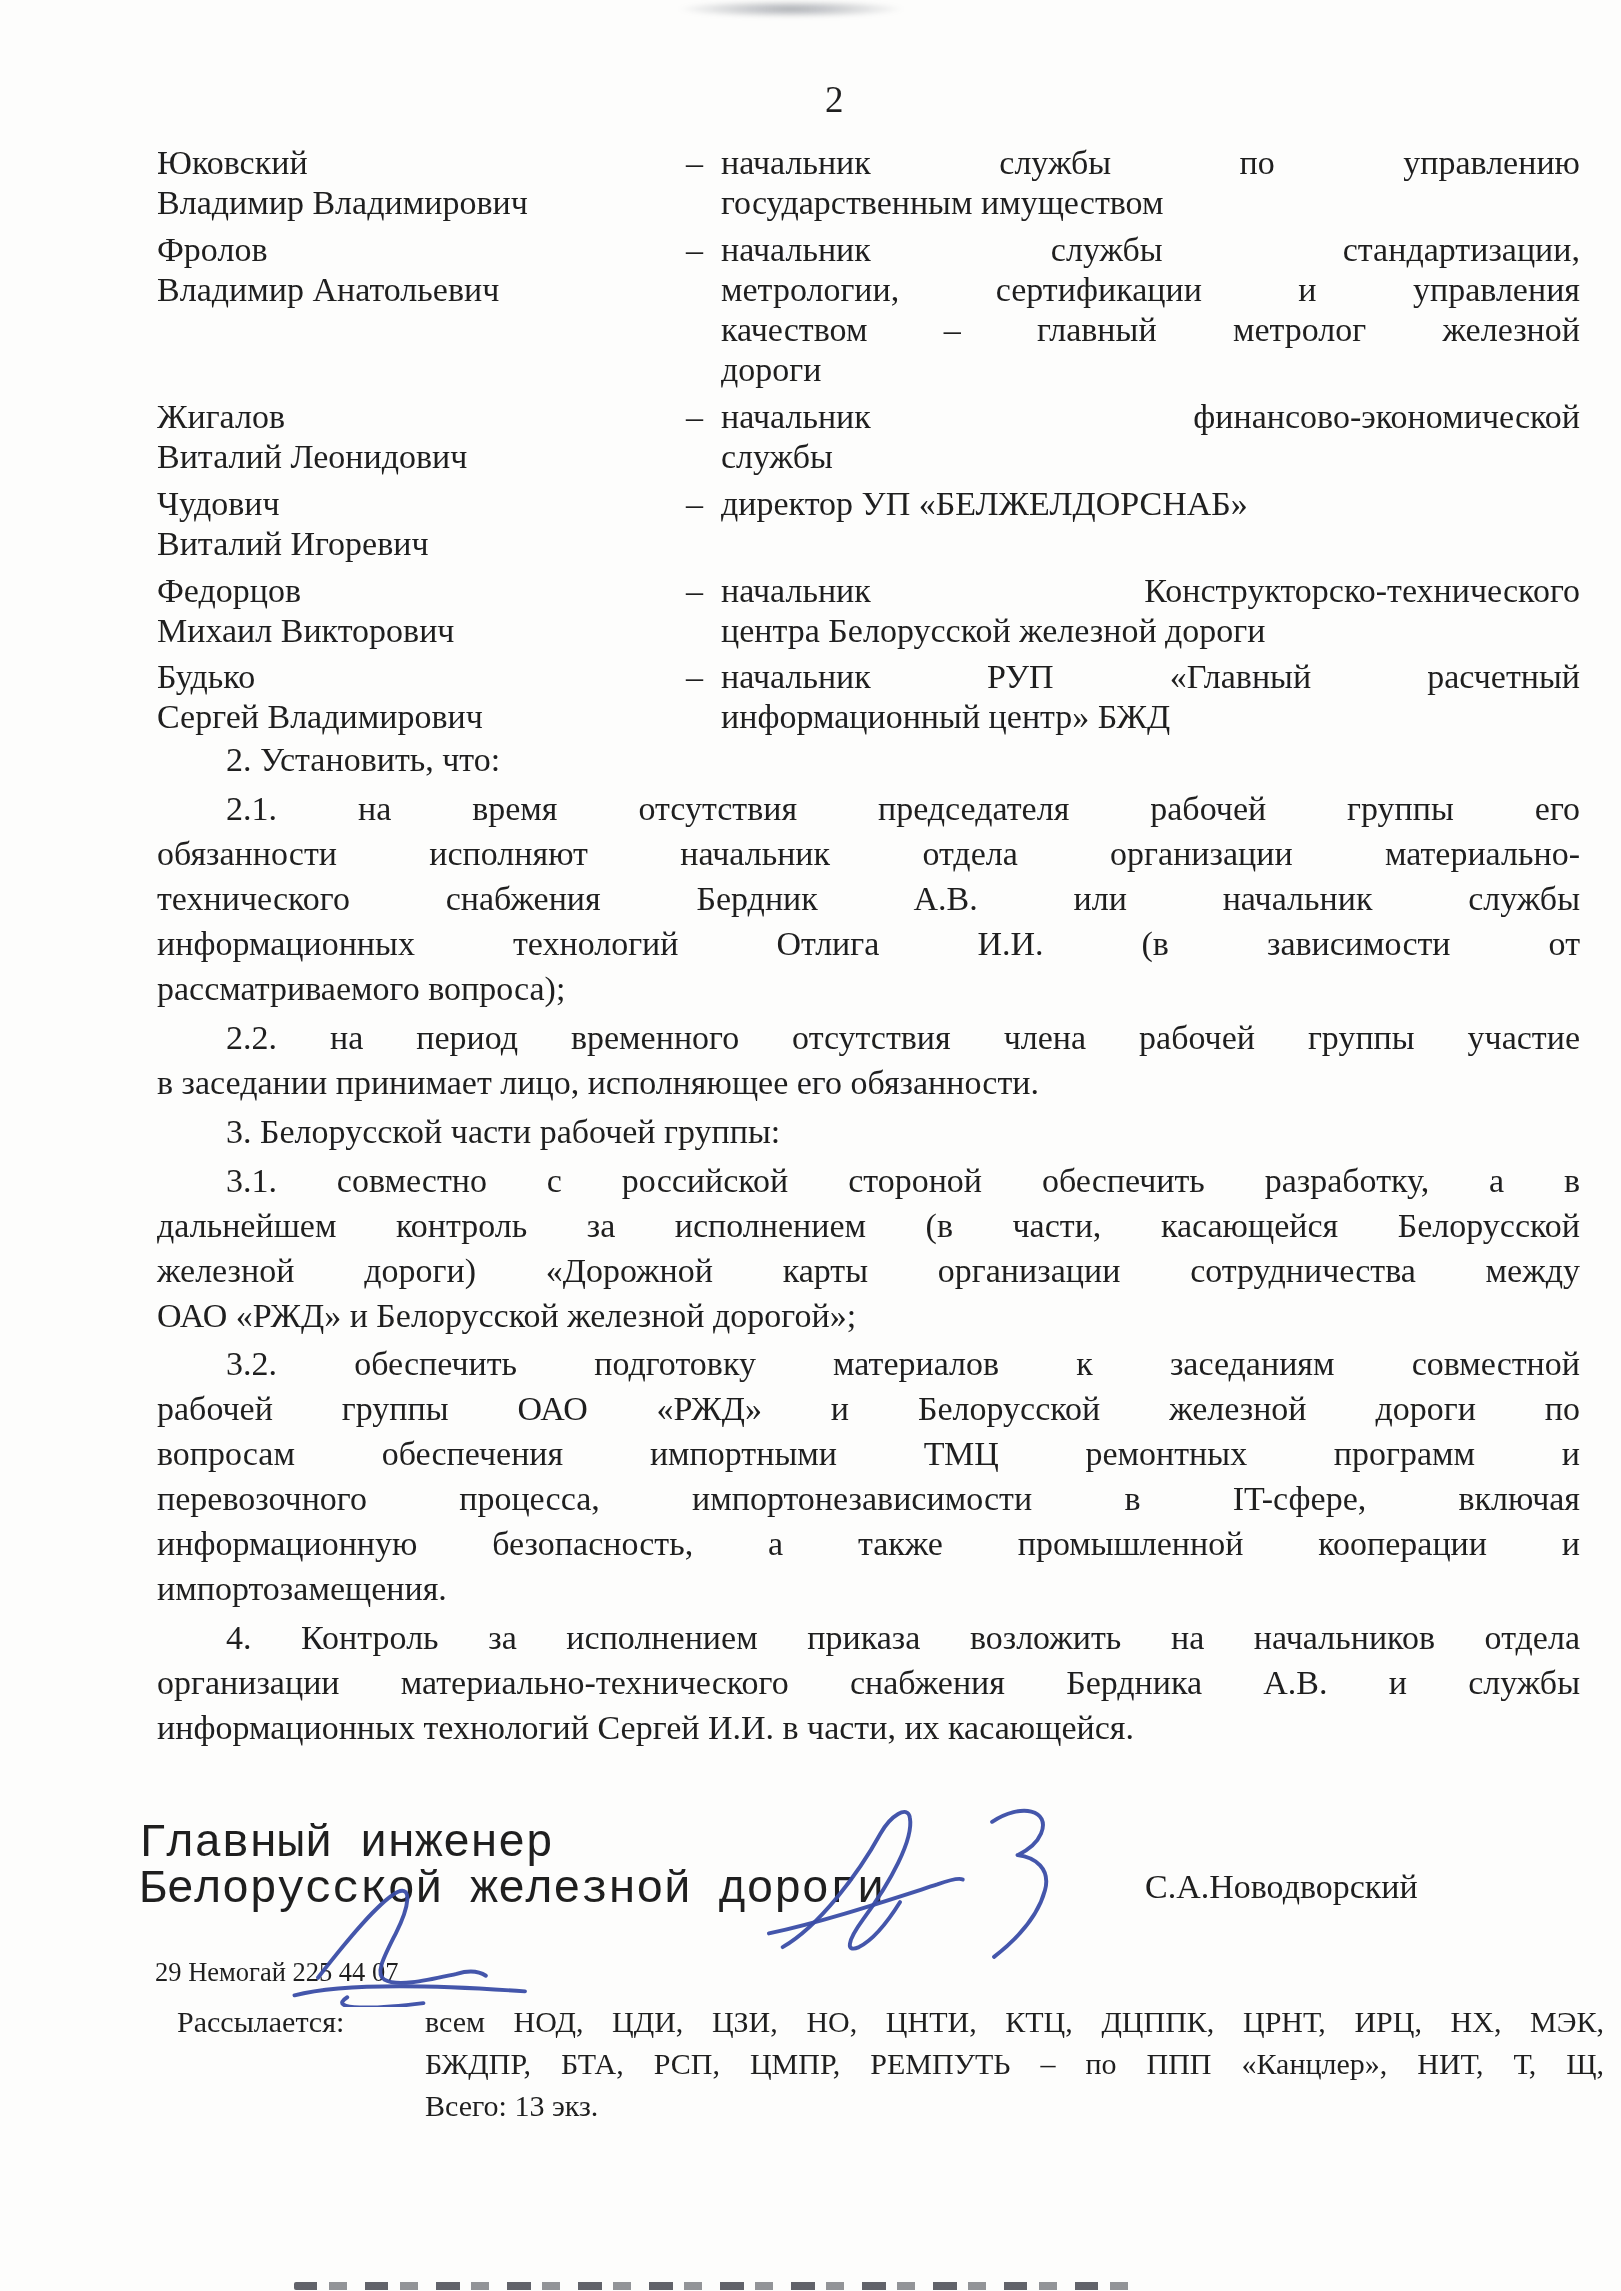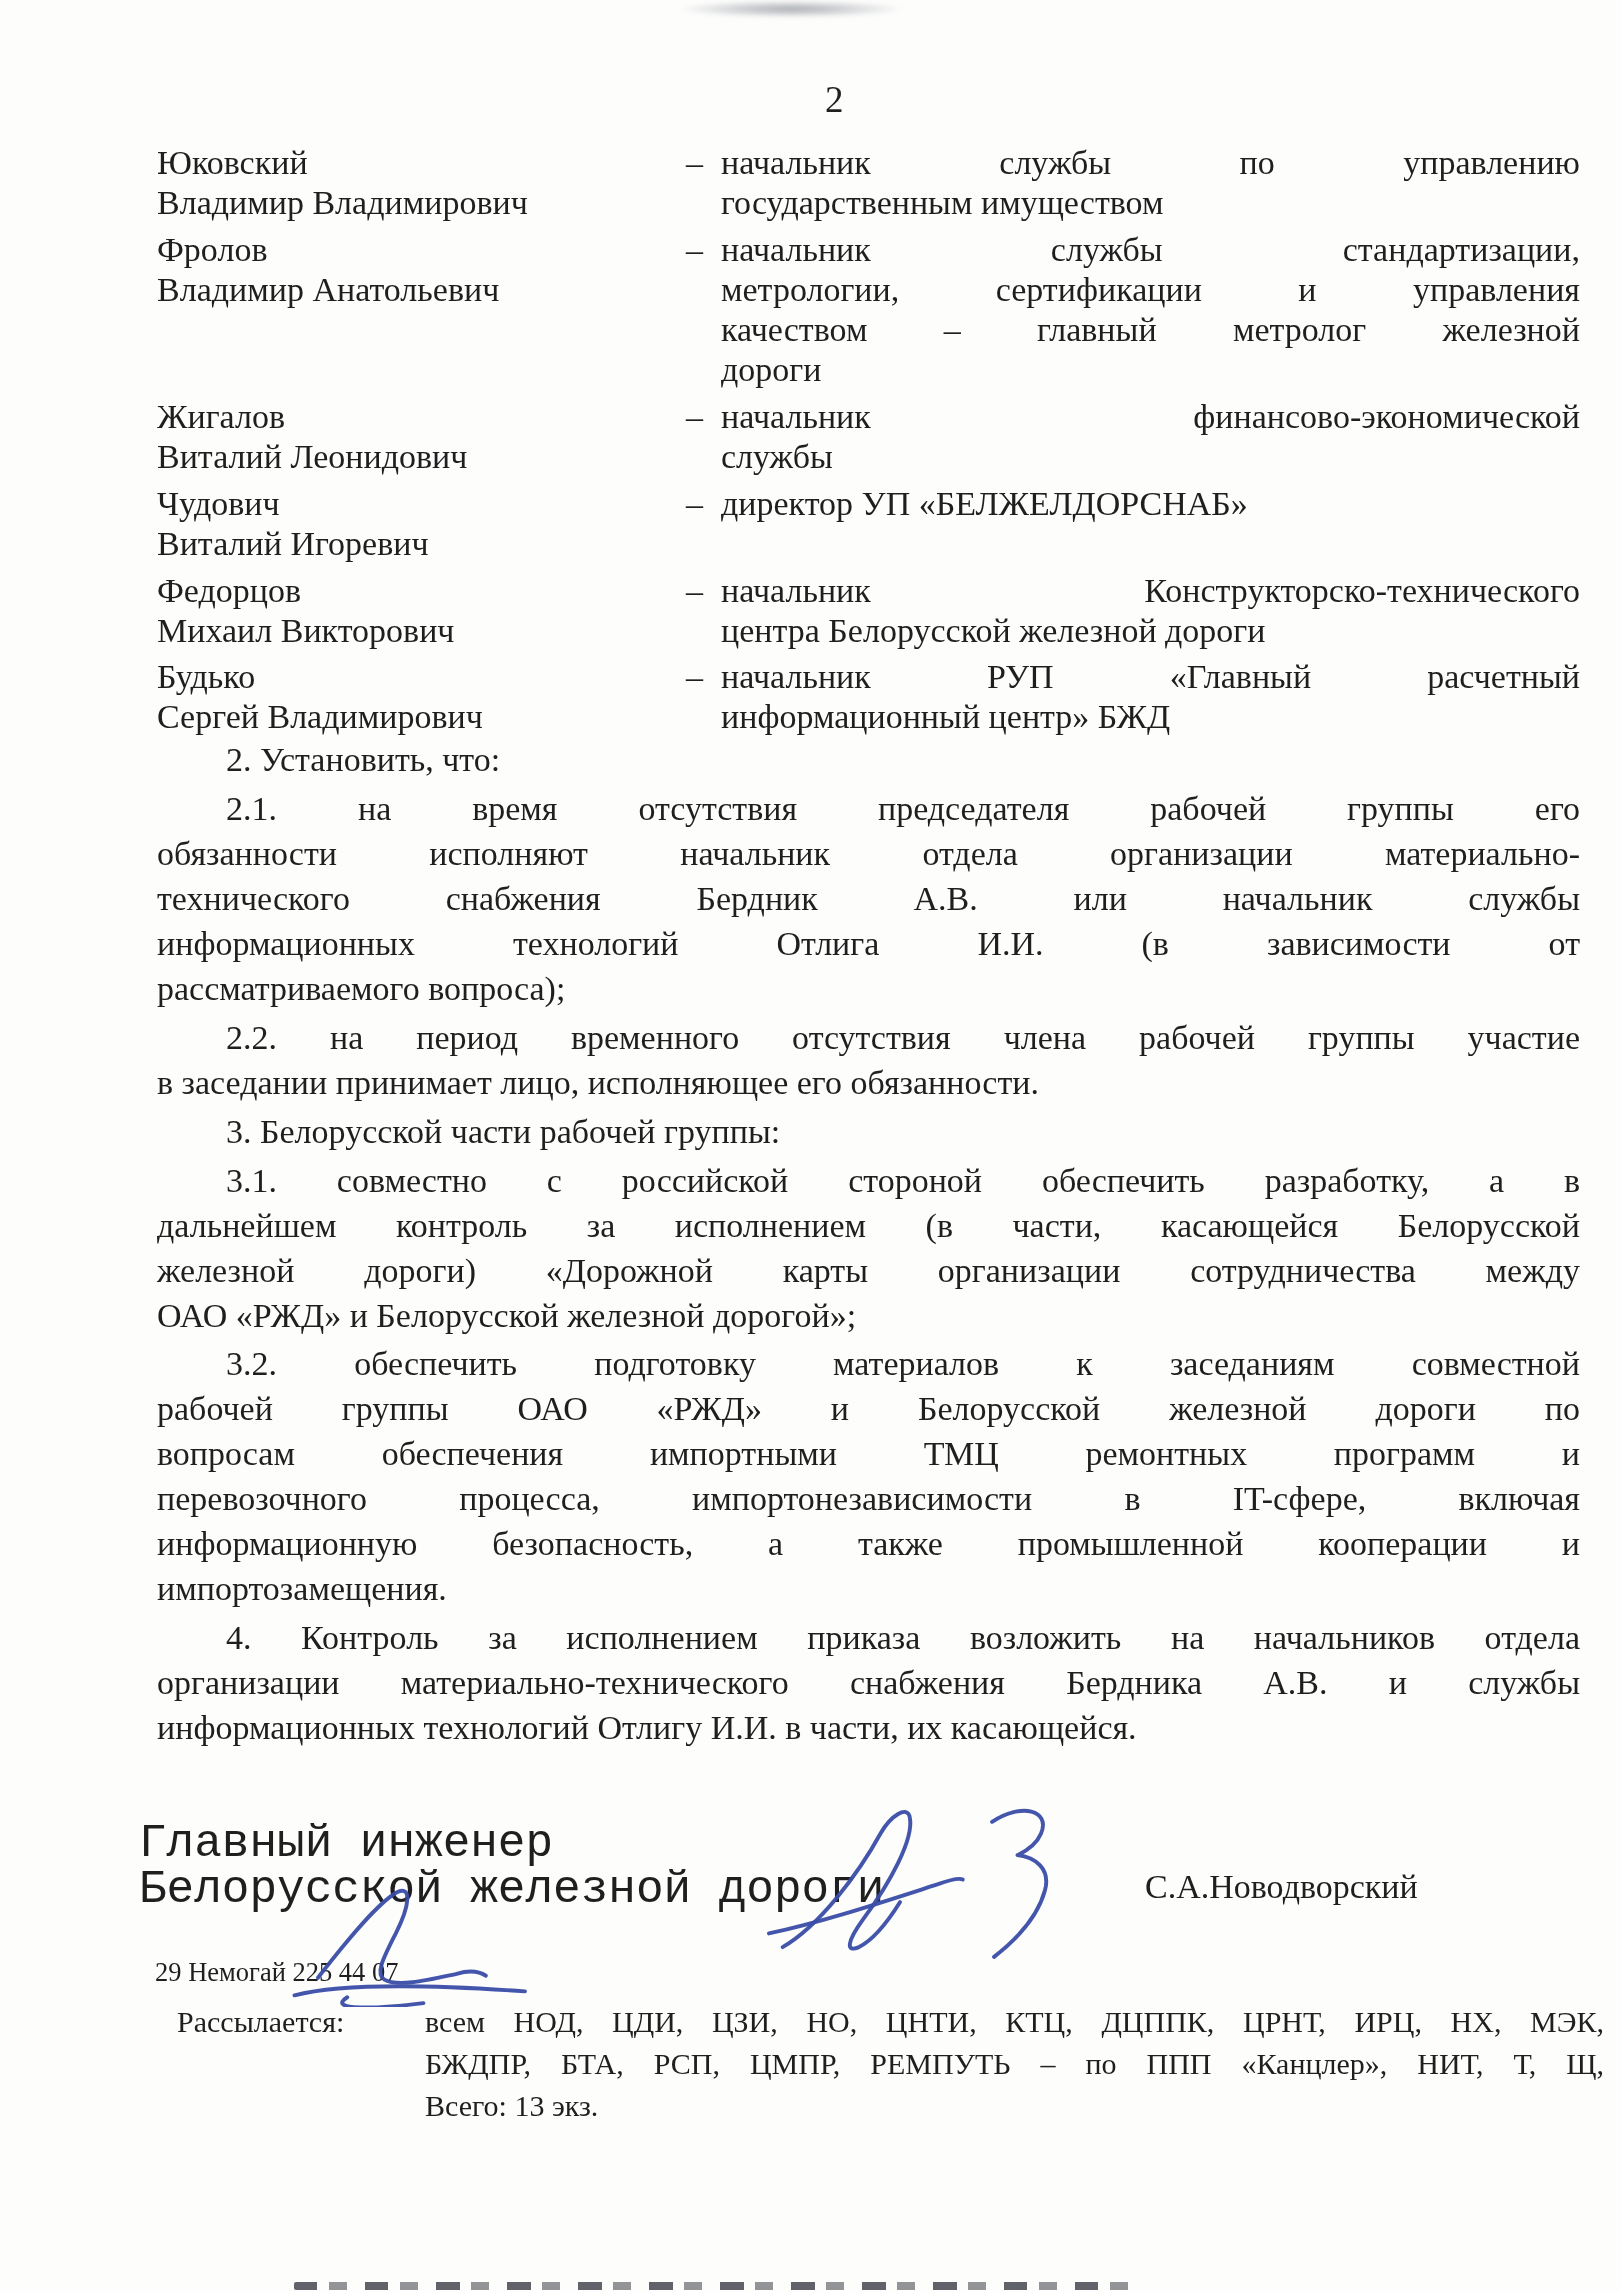--- a/index.html
+++ b/index.html
@@ -170,21 +170,21 @@
       <div class="line jl">рабочей группы ОАО «РЖД» и Белорусской железной дороги по</div>
       <div class="line jl">вопросам обеспечения импортными ТМЦ ремонтных программ и</div>
       <div class="line jl">перевозочного процесса, импортонезависимости в IT-сфере, включая</div>
       <div class="line jl">информационную безопасность, а также промышленной кооперации и</div>
       <div class="line">импортозамещения.</div>
     </div>
 
     <div class="para">
       <div class="line first jl">4. Контроль за исполнением приказа возложить на начальников отдела</div>
       <div class="line jl">организации материально-технического снабжения Бердника А.В. и службы</div>
-      <div class="line">информационных технологий Отлигу И.И. в части, их касающейся.</div>
+      <div class="line">информационных технологий Сергей И.И. в части, их касающейся.</div>
     </div>
 
   </div>
 
   <div class="sig-title">
     <div>Главный инженер</div>
     <div>Белорусской железной дороги</div>
   </div>
 
   <div class="sig-ink sig-main">

